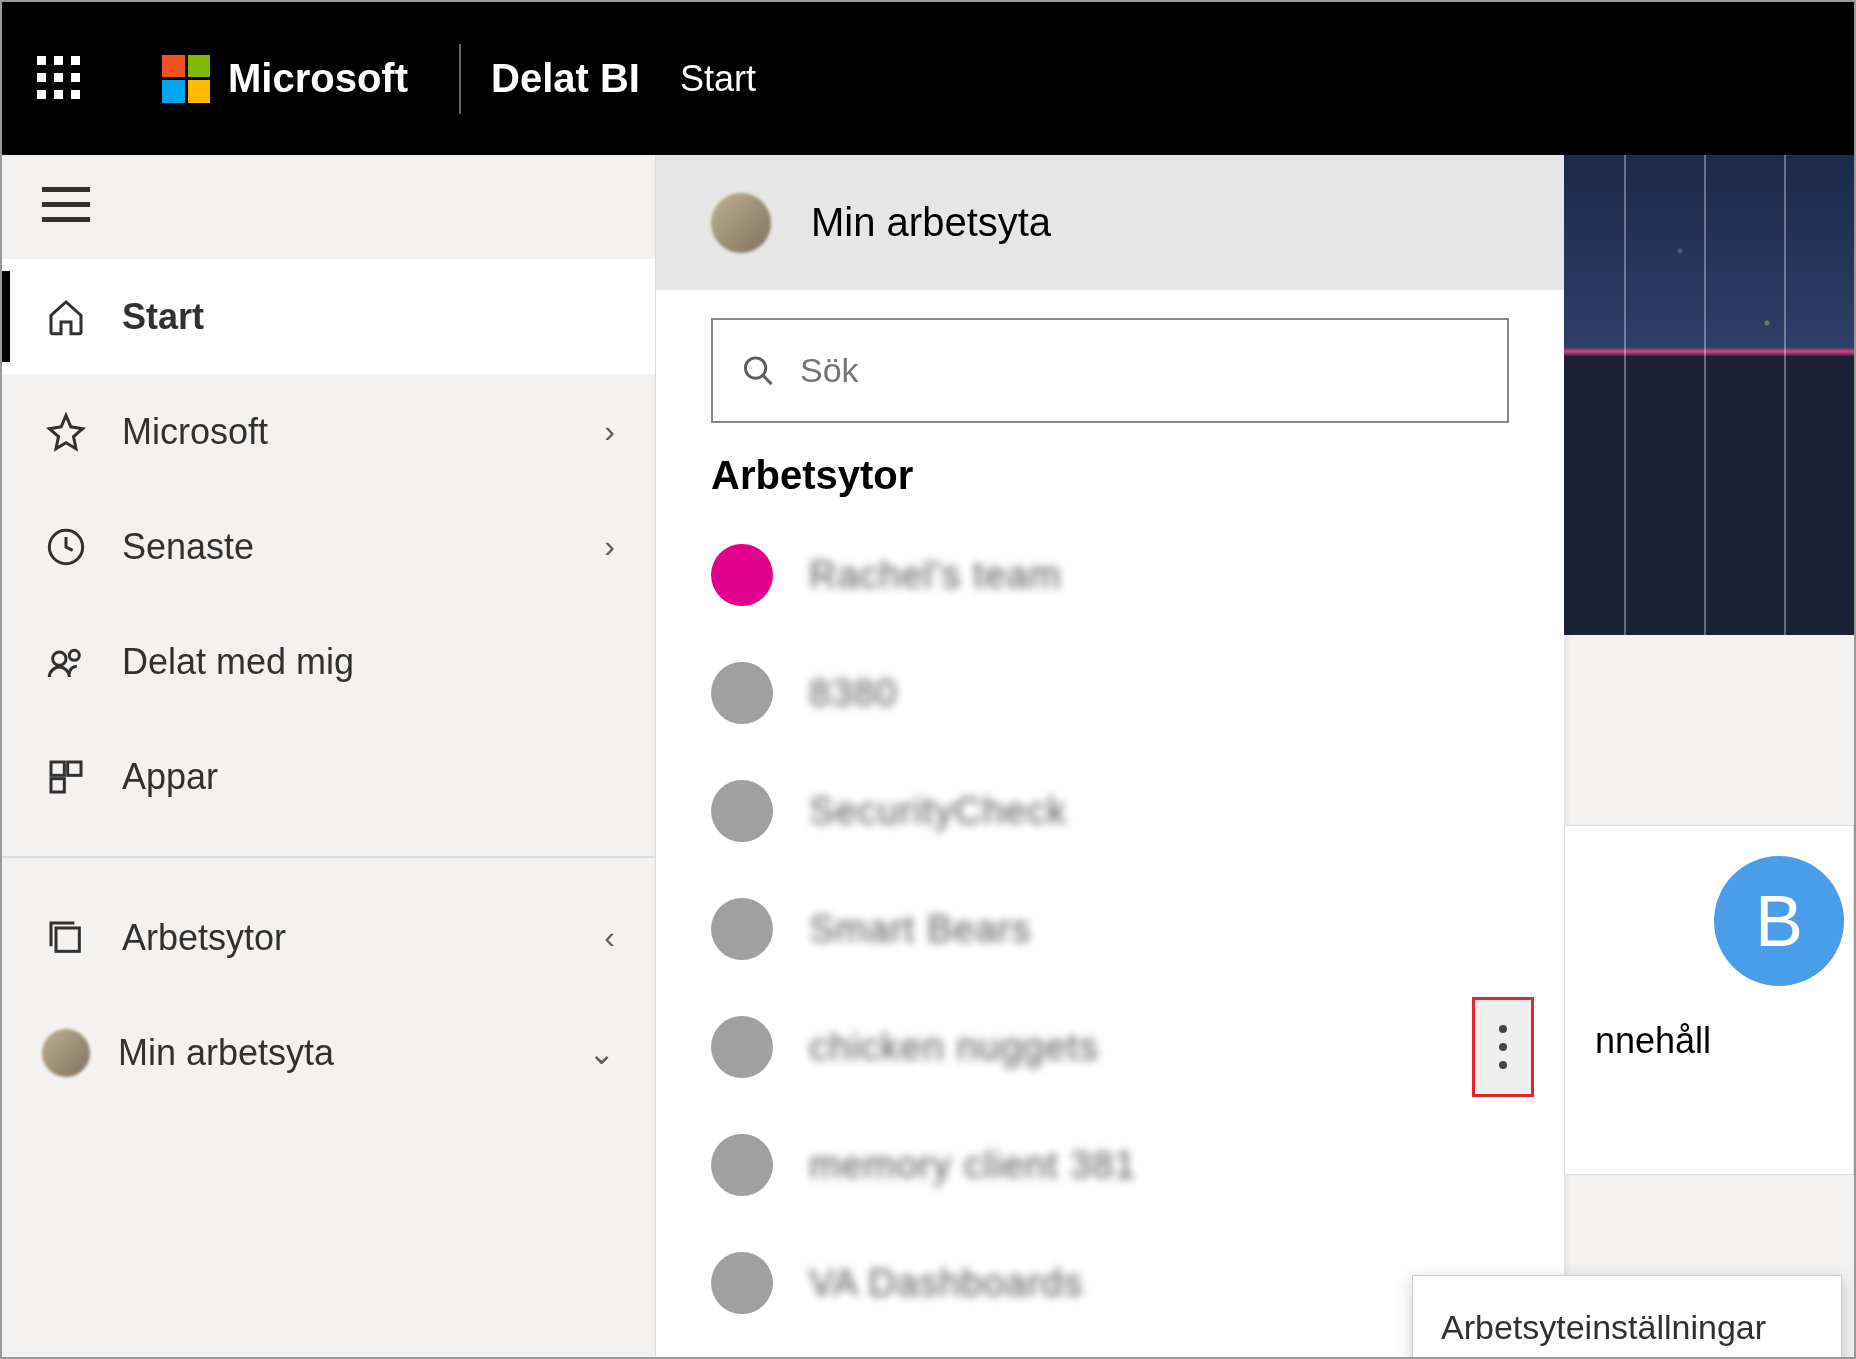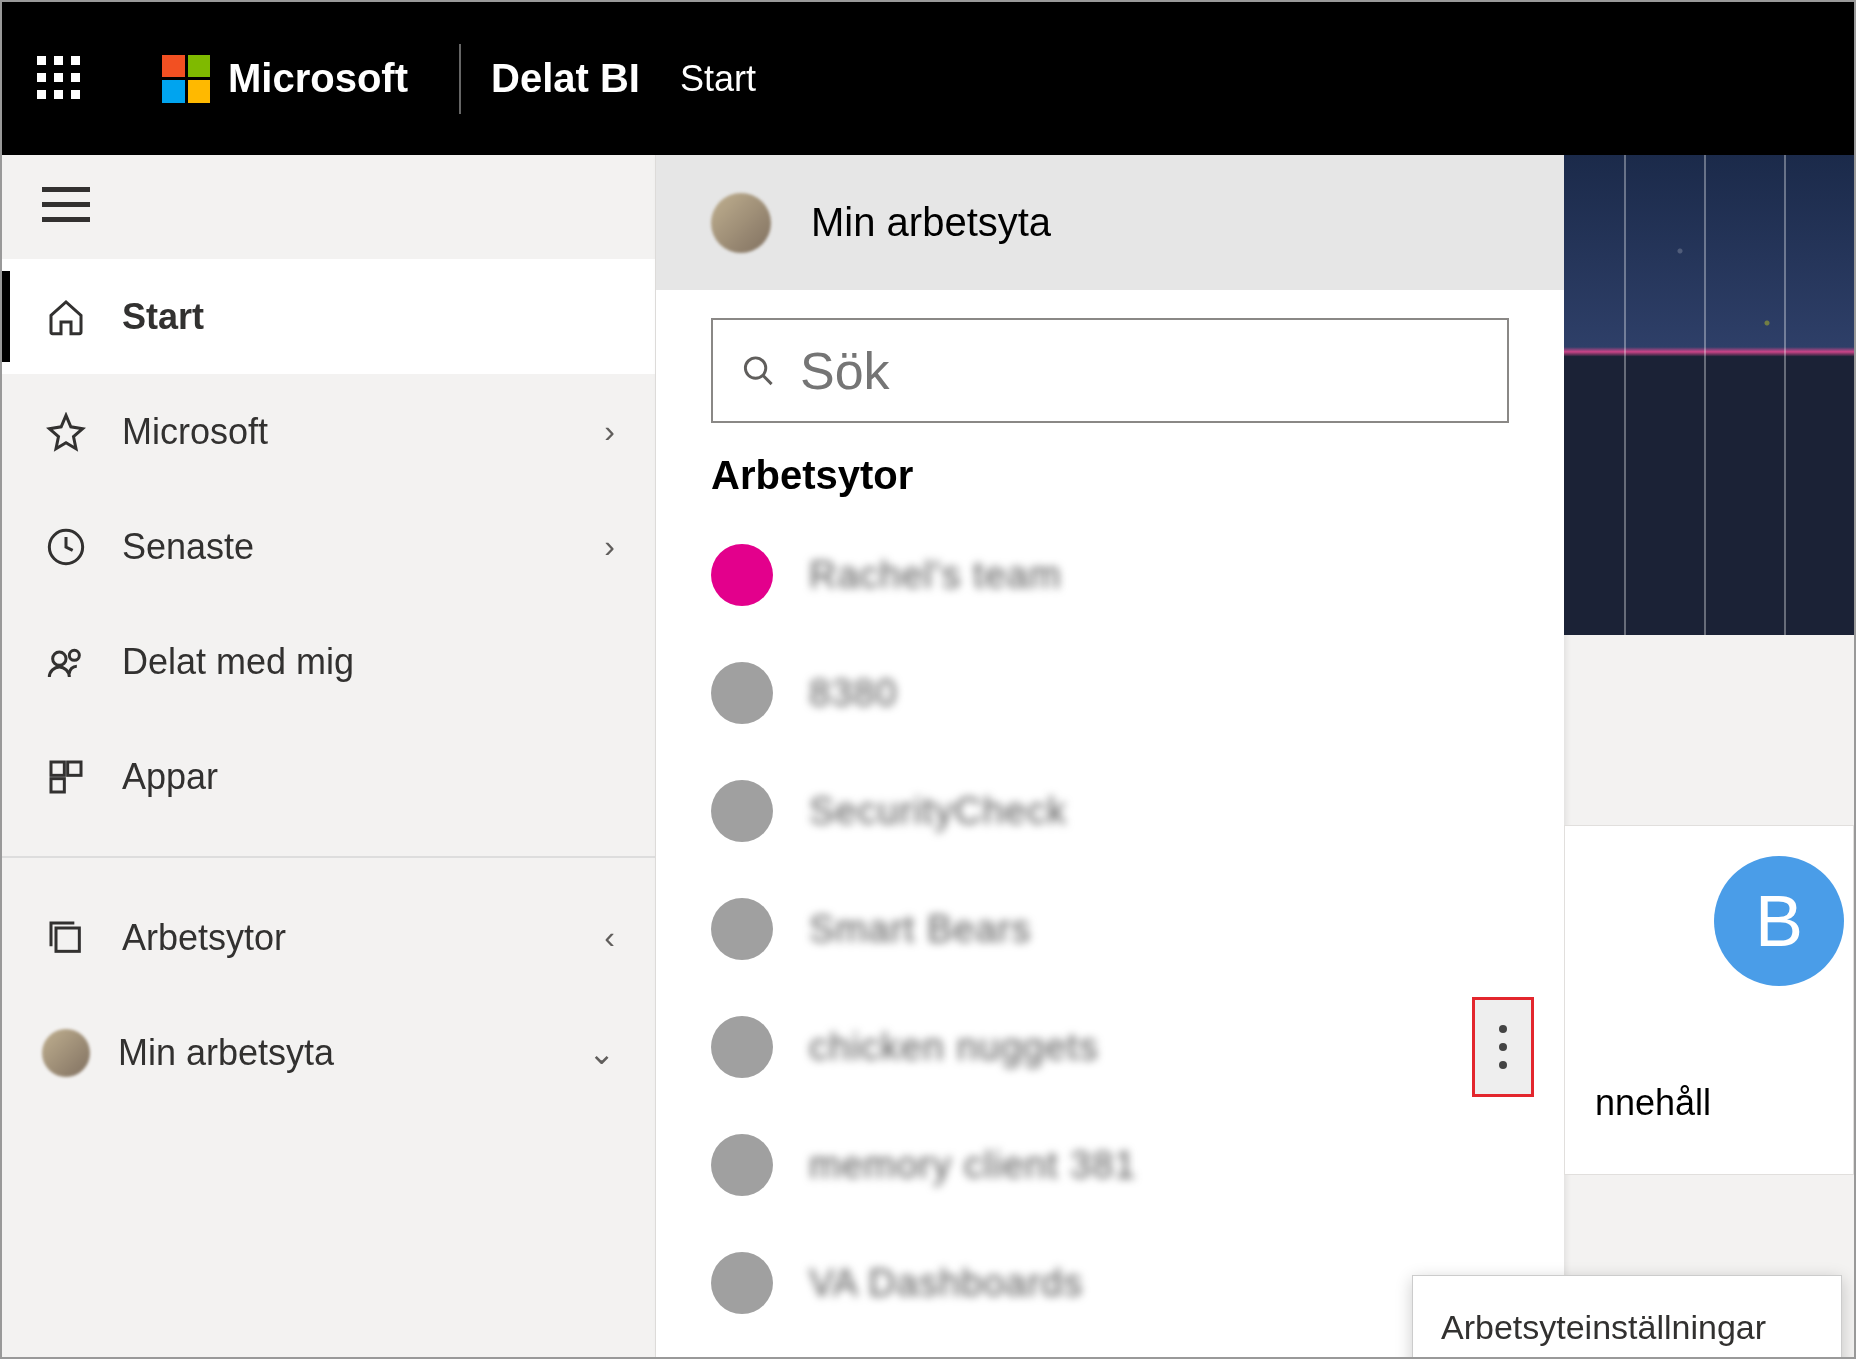--- a/index.html
+++ b/index.html
@@ -127,21 +127,21 @@
   height: 105px;
   display: flex;
   align-items: center;
   padding: 0 28px;
   font-size: 38px;
   color: #605e5c;
   background: #fff;
 }
 .search-box svg { width: 38px; height: 38px; margin-right: 24px; }
 .search-box input {
-  border: none; outline: none; font-size: 52px; color: #000000;
+  border: none; outline: none; font-size: 34px; color: #000000;
   width: 100%; background: transparent;
 }
 .section-title {
   font-size: 40px;
   font-weight: 700;
   padding: 6px 55px 18px;
 }
 .ws-list { display: flex; flex-direction: column; }
 .ws-item {
   display: flex; align-items: center;
@@ -214,21 +214,21 @@
 }
 .card-peek .circle {
   width: 130px; height: 130px; border-radius: 50%;
   background:#4a9de8;
   color:#fff; font-size: 72px; font-weight: 300;
   display:flex; align-items:center; justify-content:center;
   margin-right: -140px;
 }
 .card-peek .caption {
   font-size: 36px;
-  margin-top: 96px;
+  margin-top: 34px;
   align-self: flex-start;
   padding-left: 30px;
 }
 
 
 .context-menu {
   position: absolute;
   left: 1410px;
   top: 1120px;
   width: 430px;

